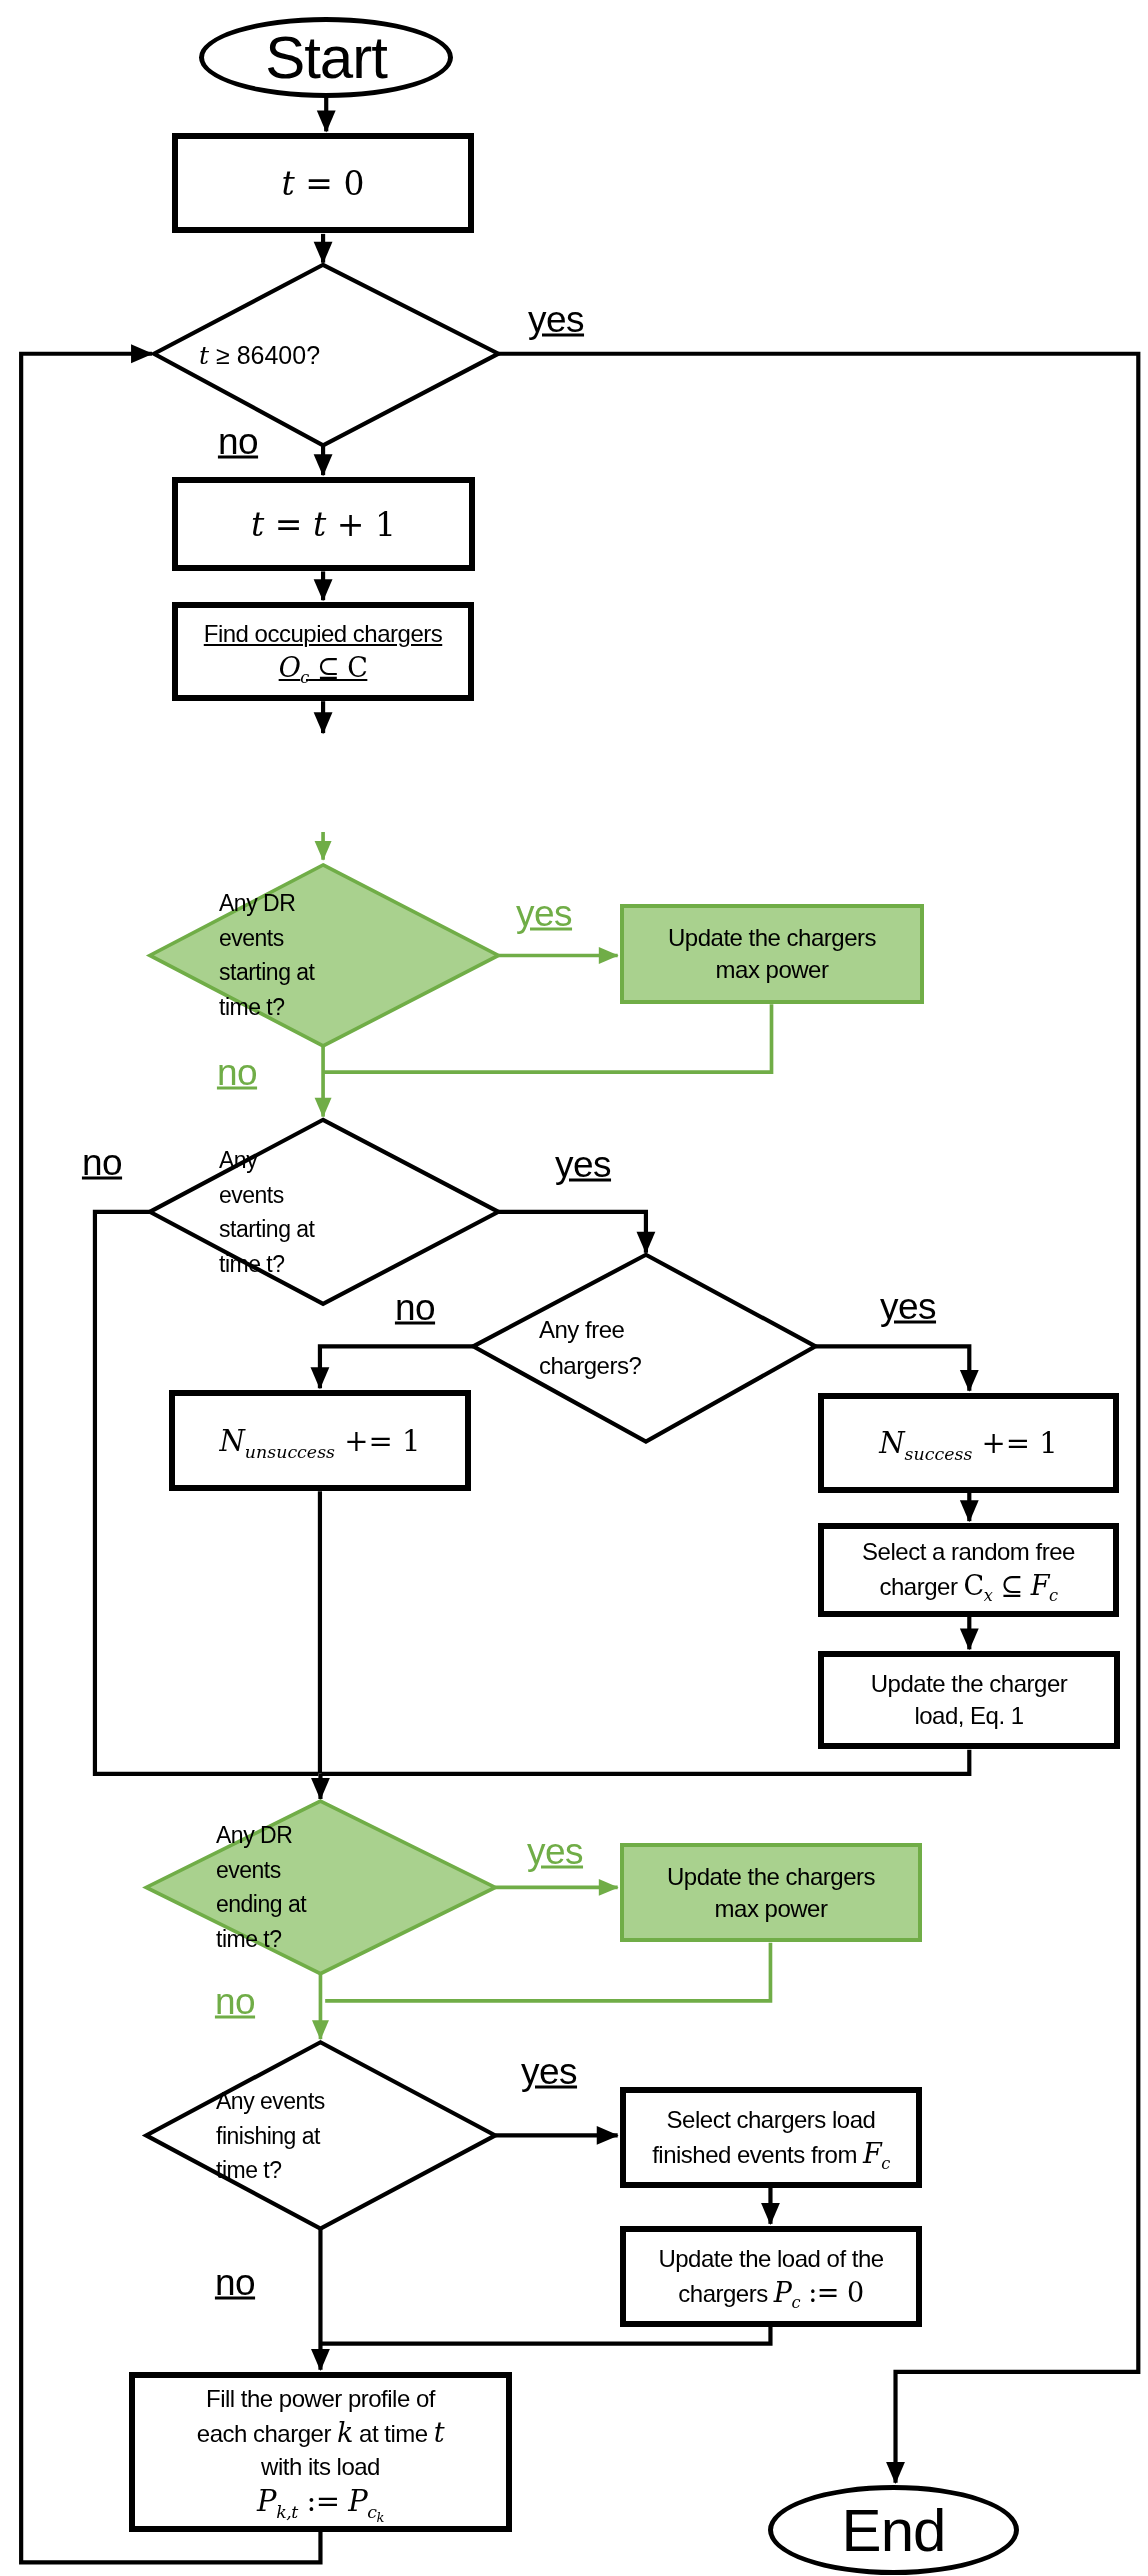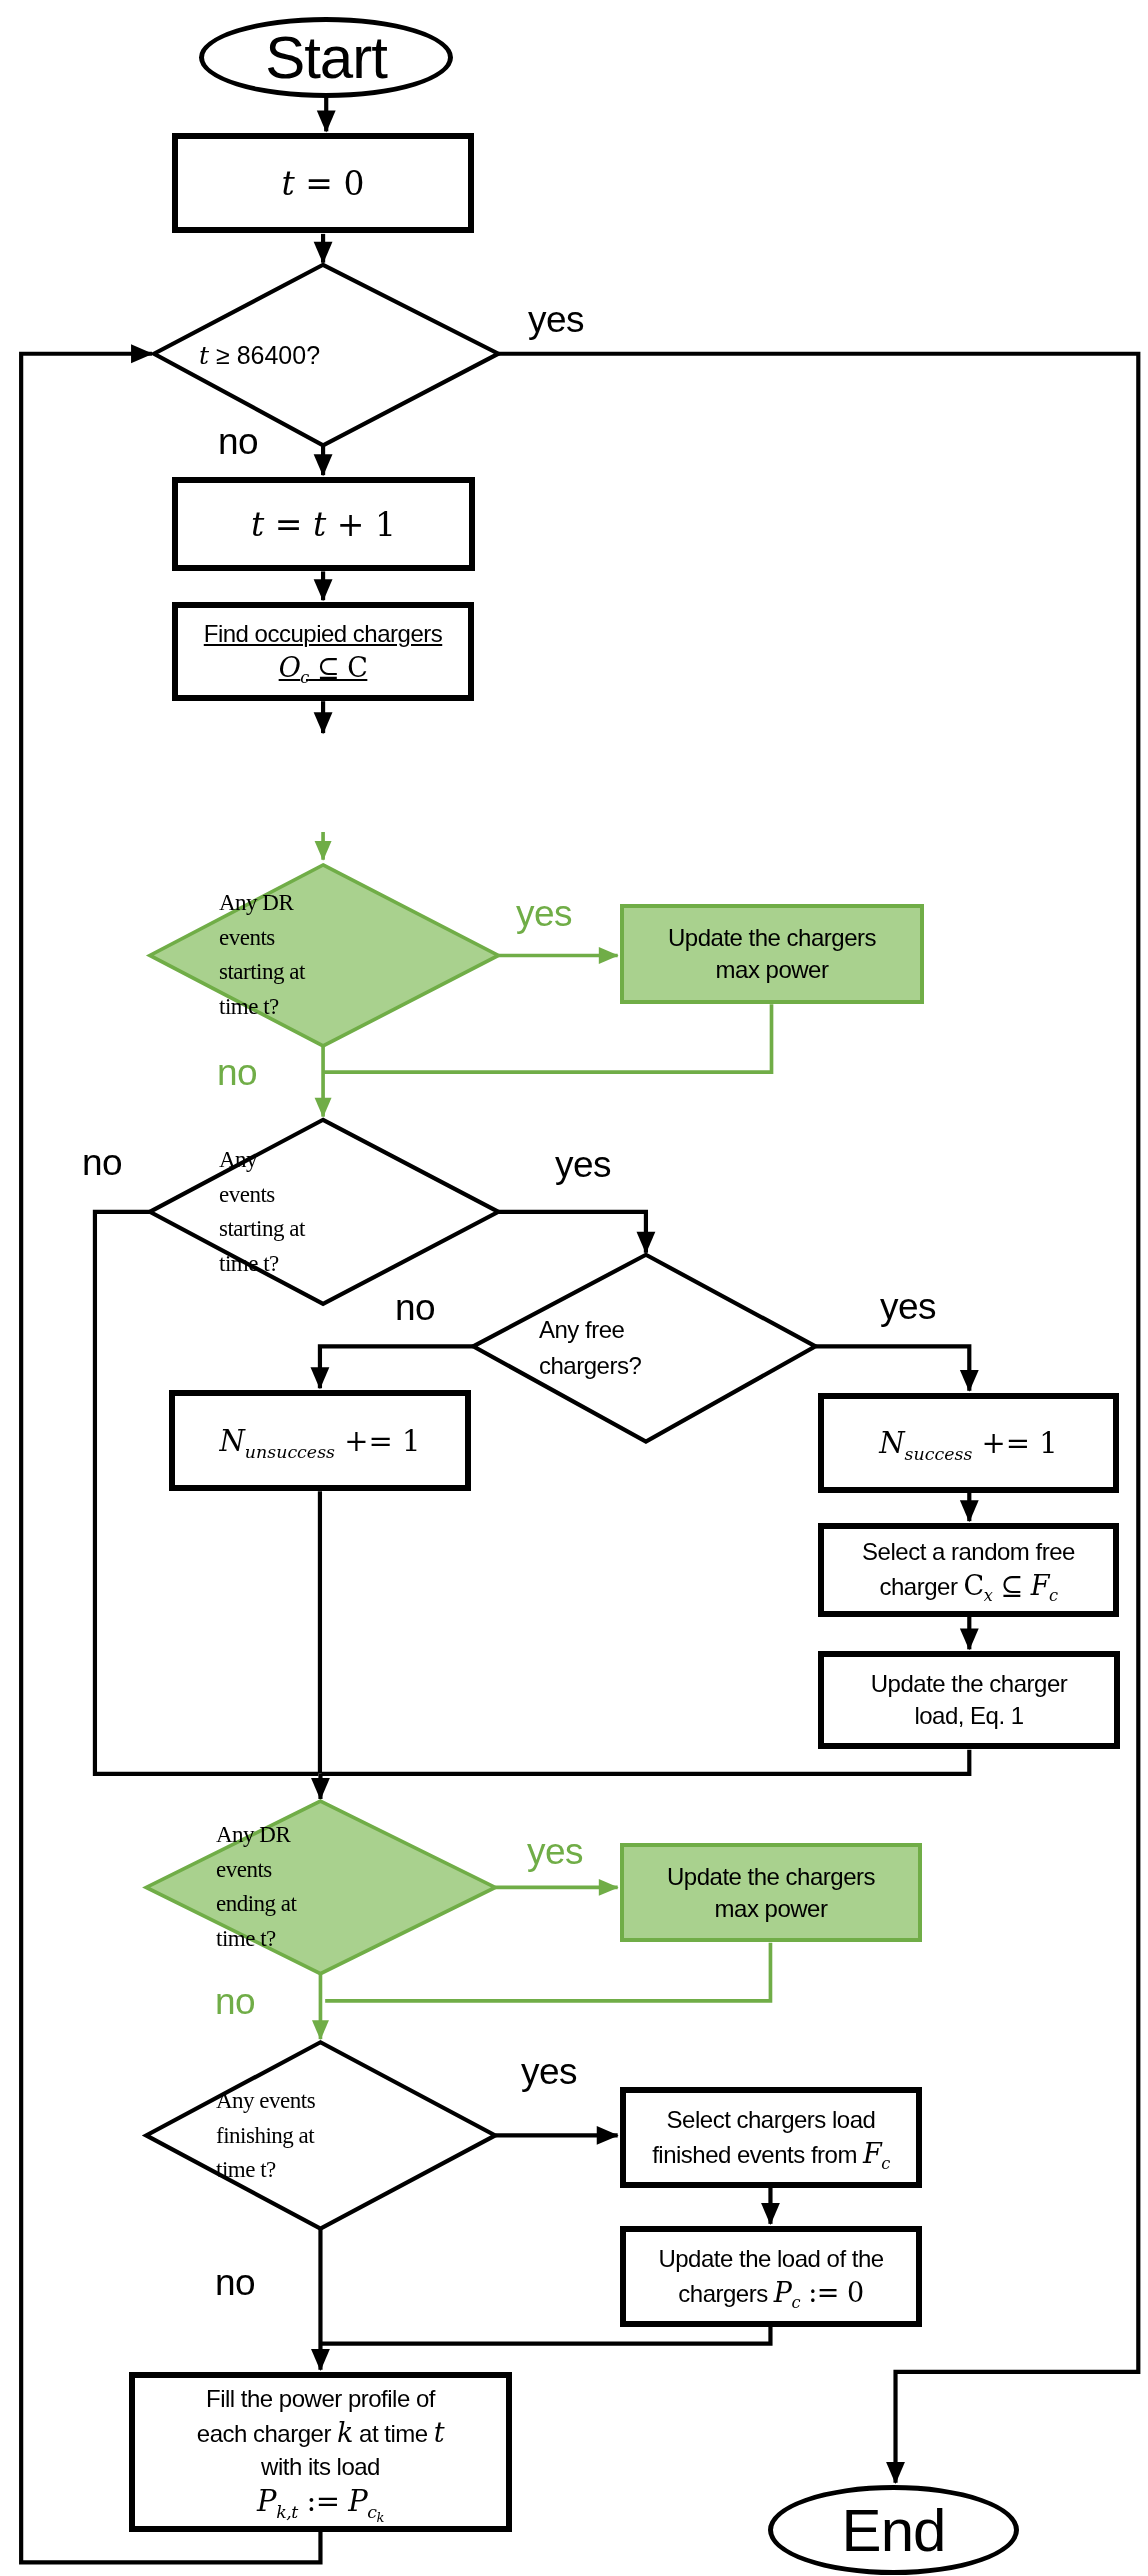--- a/index.html
+++ b/index.html
@@ -11,33 +11,33 @@
           align-items:center; justify-content:center; text-align:center; z-index:2; }
   .rect   { border:6.8px solid #000; background:#fff; }
   .grect  { border:4.7px solid #70ad47; background:#a9d18e; }
   .ellipse{ border:5.2px solid #000; border-radius:50%; background:#fff; }
 
   .dtext { position:absolute; z-index:2; display:flex; flex-direction:column; align-items:flex-start;
            justify-content:center; text-align:center; }
 
   .t-big   { font-size:60px; letter-spacing:-1px; }
   .t-box   { font-size:24px; line-height:1.32; letter-spacing:-0.5px; }
-  .t-dia   { font-size:23px; line-height:1.5; letter-spacing:-0.5px;font-family:Liberation Serif, serif; }
+  .t-dia   { font-size:23px; line-height:1.5; letter-spacing:-0.5px; }
   .t-dia2  { font-size:24px; line-height:1.5; letter-spacing:-0.5px; }
 
   .math { font-family:"DejaVu Serif", serif; }
   .math i { font-style:italic; font-family:"DejaVu Serif", serif; }
   .eq-big { font-size:33px; }
   .eq-med { font-size:29px;justify-content:center; }
   .eq-in  { font-size:27px; }
   sub { font-size:60%; line-height:0; }
   sub sub { font-size:75%; }
 
   .lbl { position:absolute; z-index:3; font-size:37px; line-height:1; letter-spacing:-0.5px;
-         transform:translate(-50%,-50%); }
+         transform:translate(-50%,-50%);text-decoration:underline; }
   .lbl-green { color:#70ad47; }
   .q-math { font-size:25px; }
 </style>
 </head>
 <body>
 
 <div id="canvas">
 
   <svg id="wires" width="1149" height="2576" viewBox="0 0 2195 4923">
     <defs>

